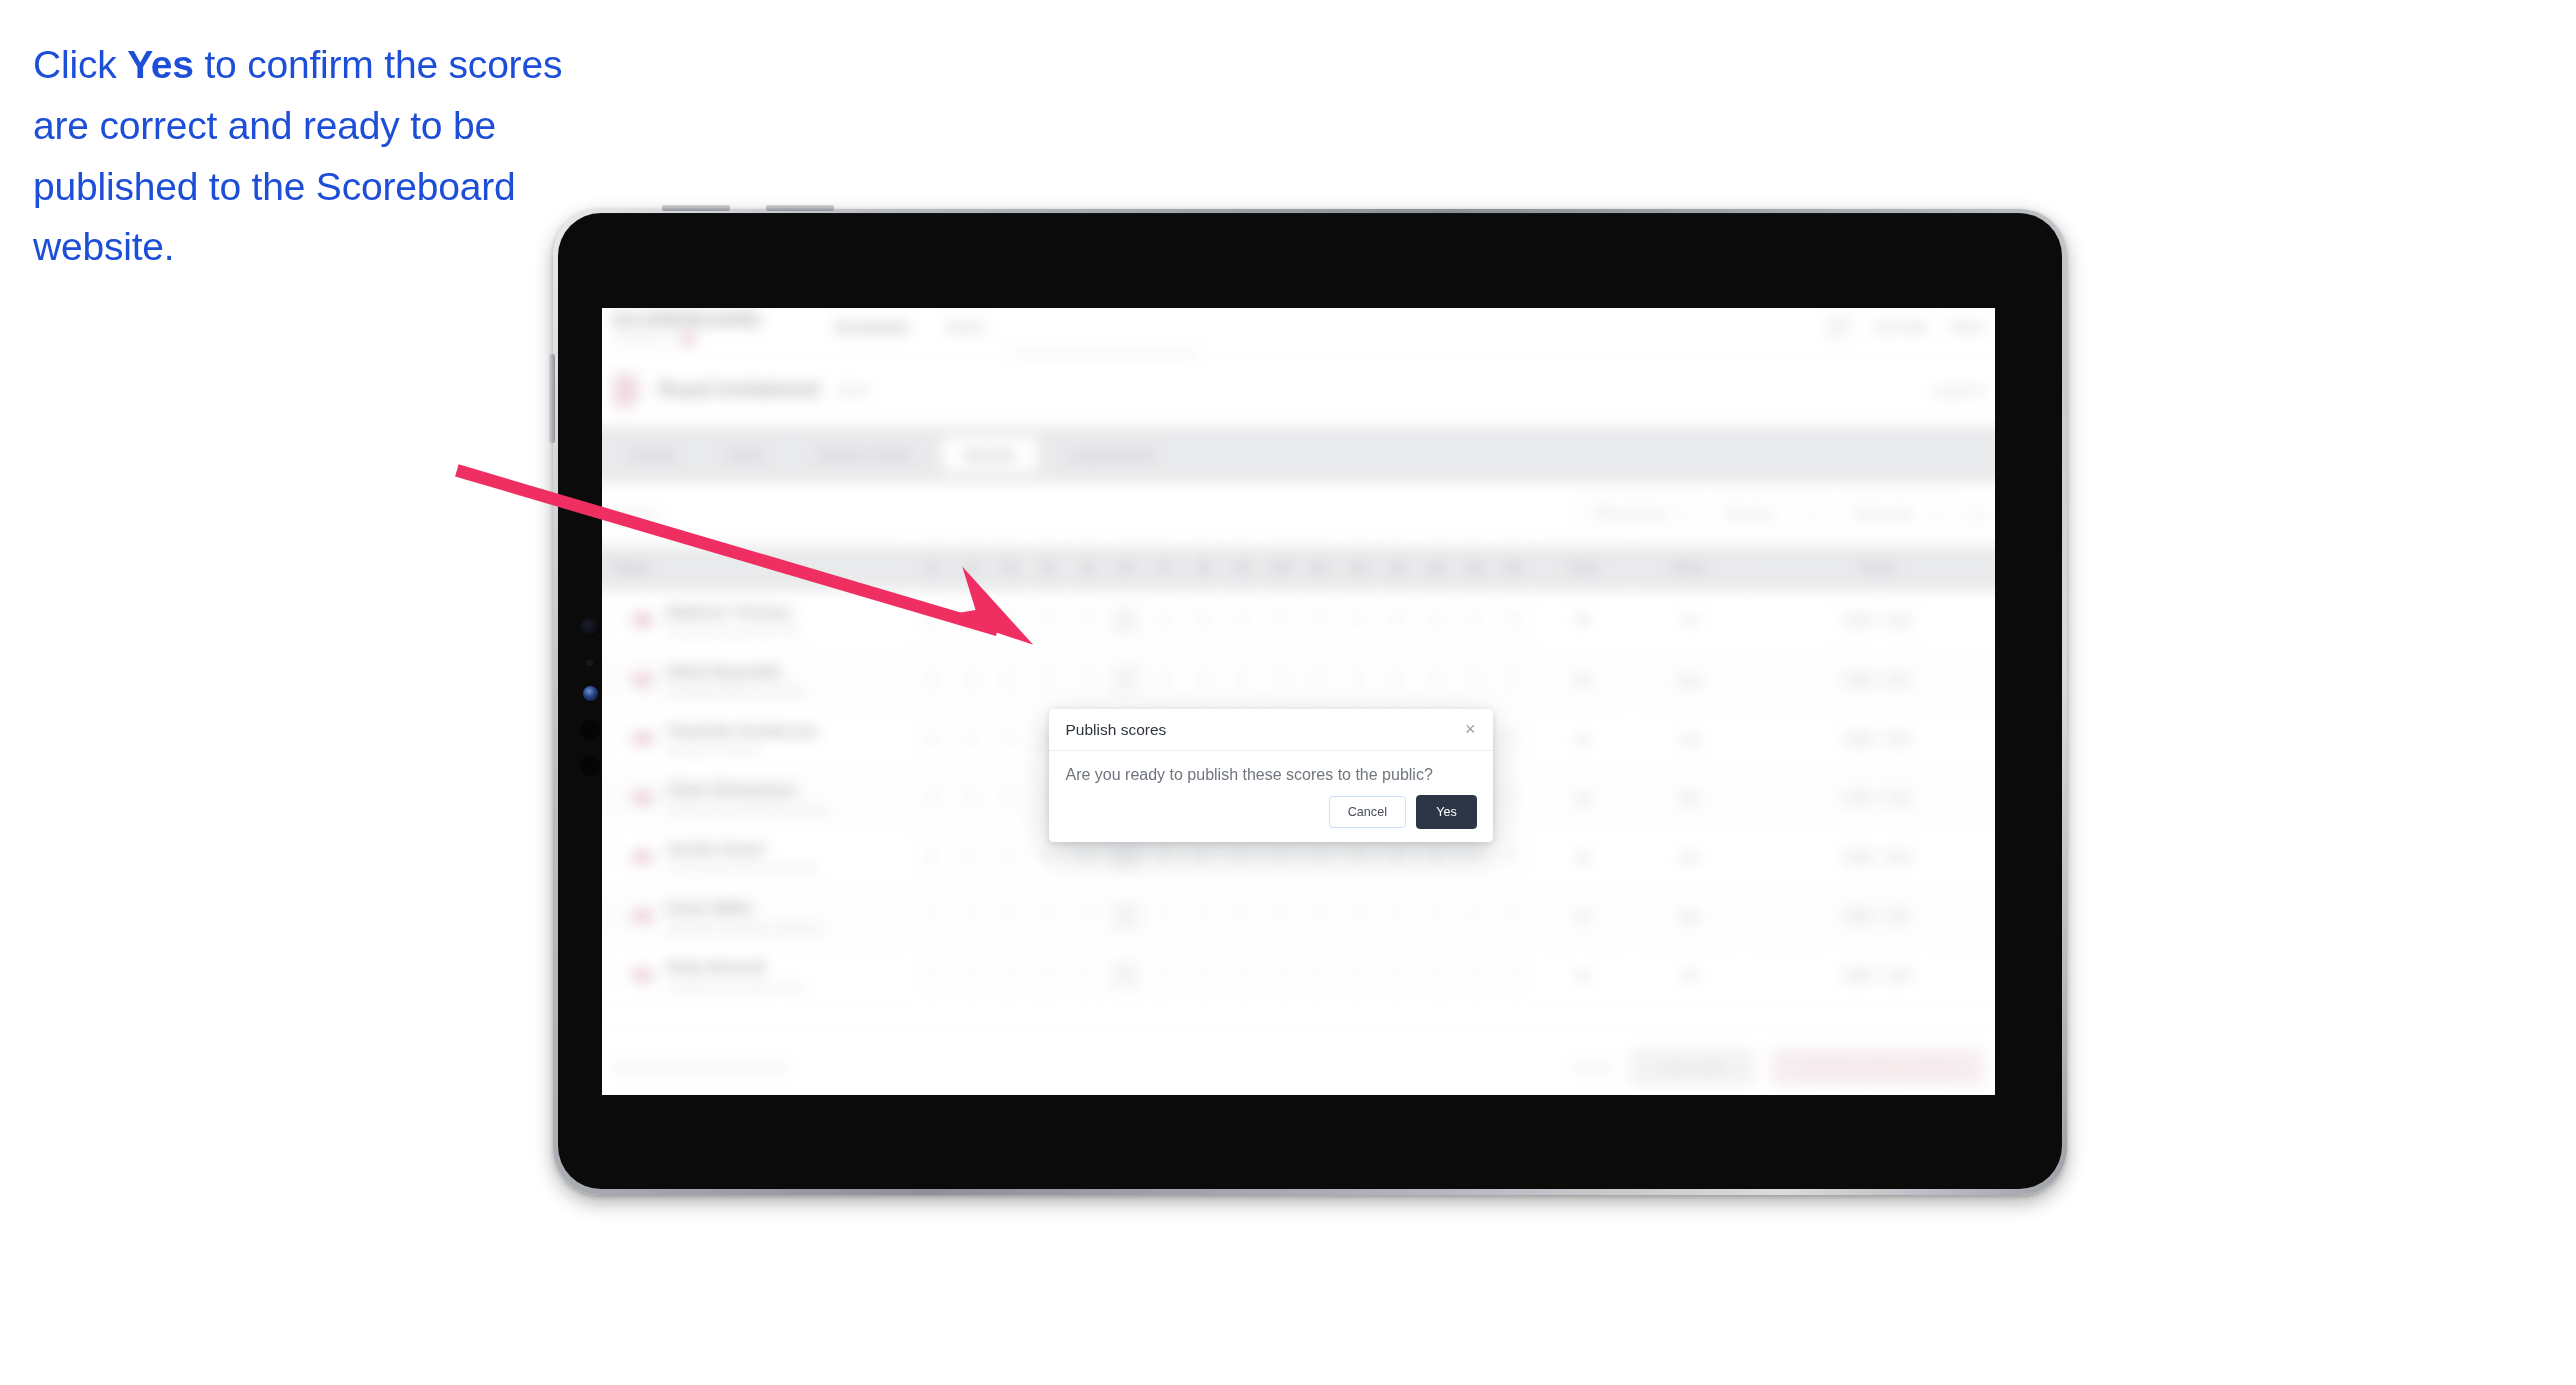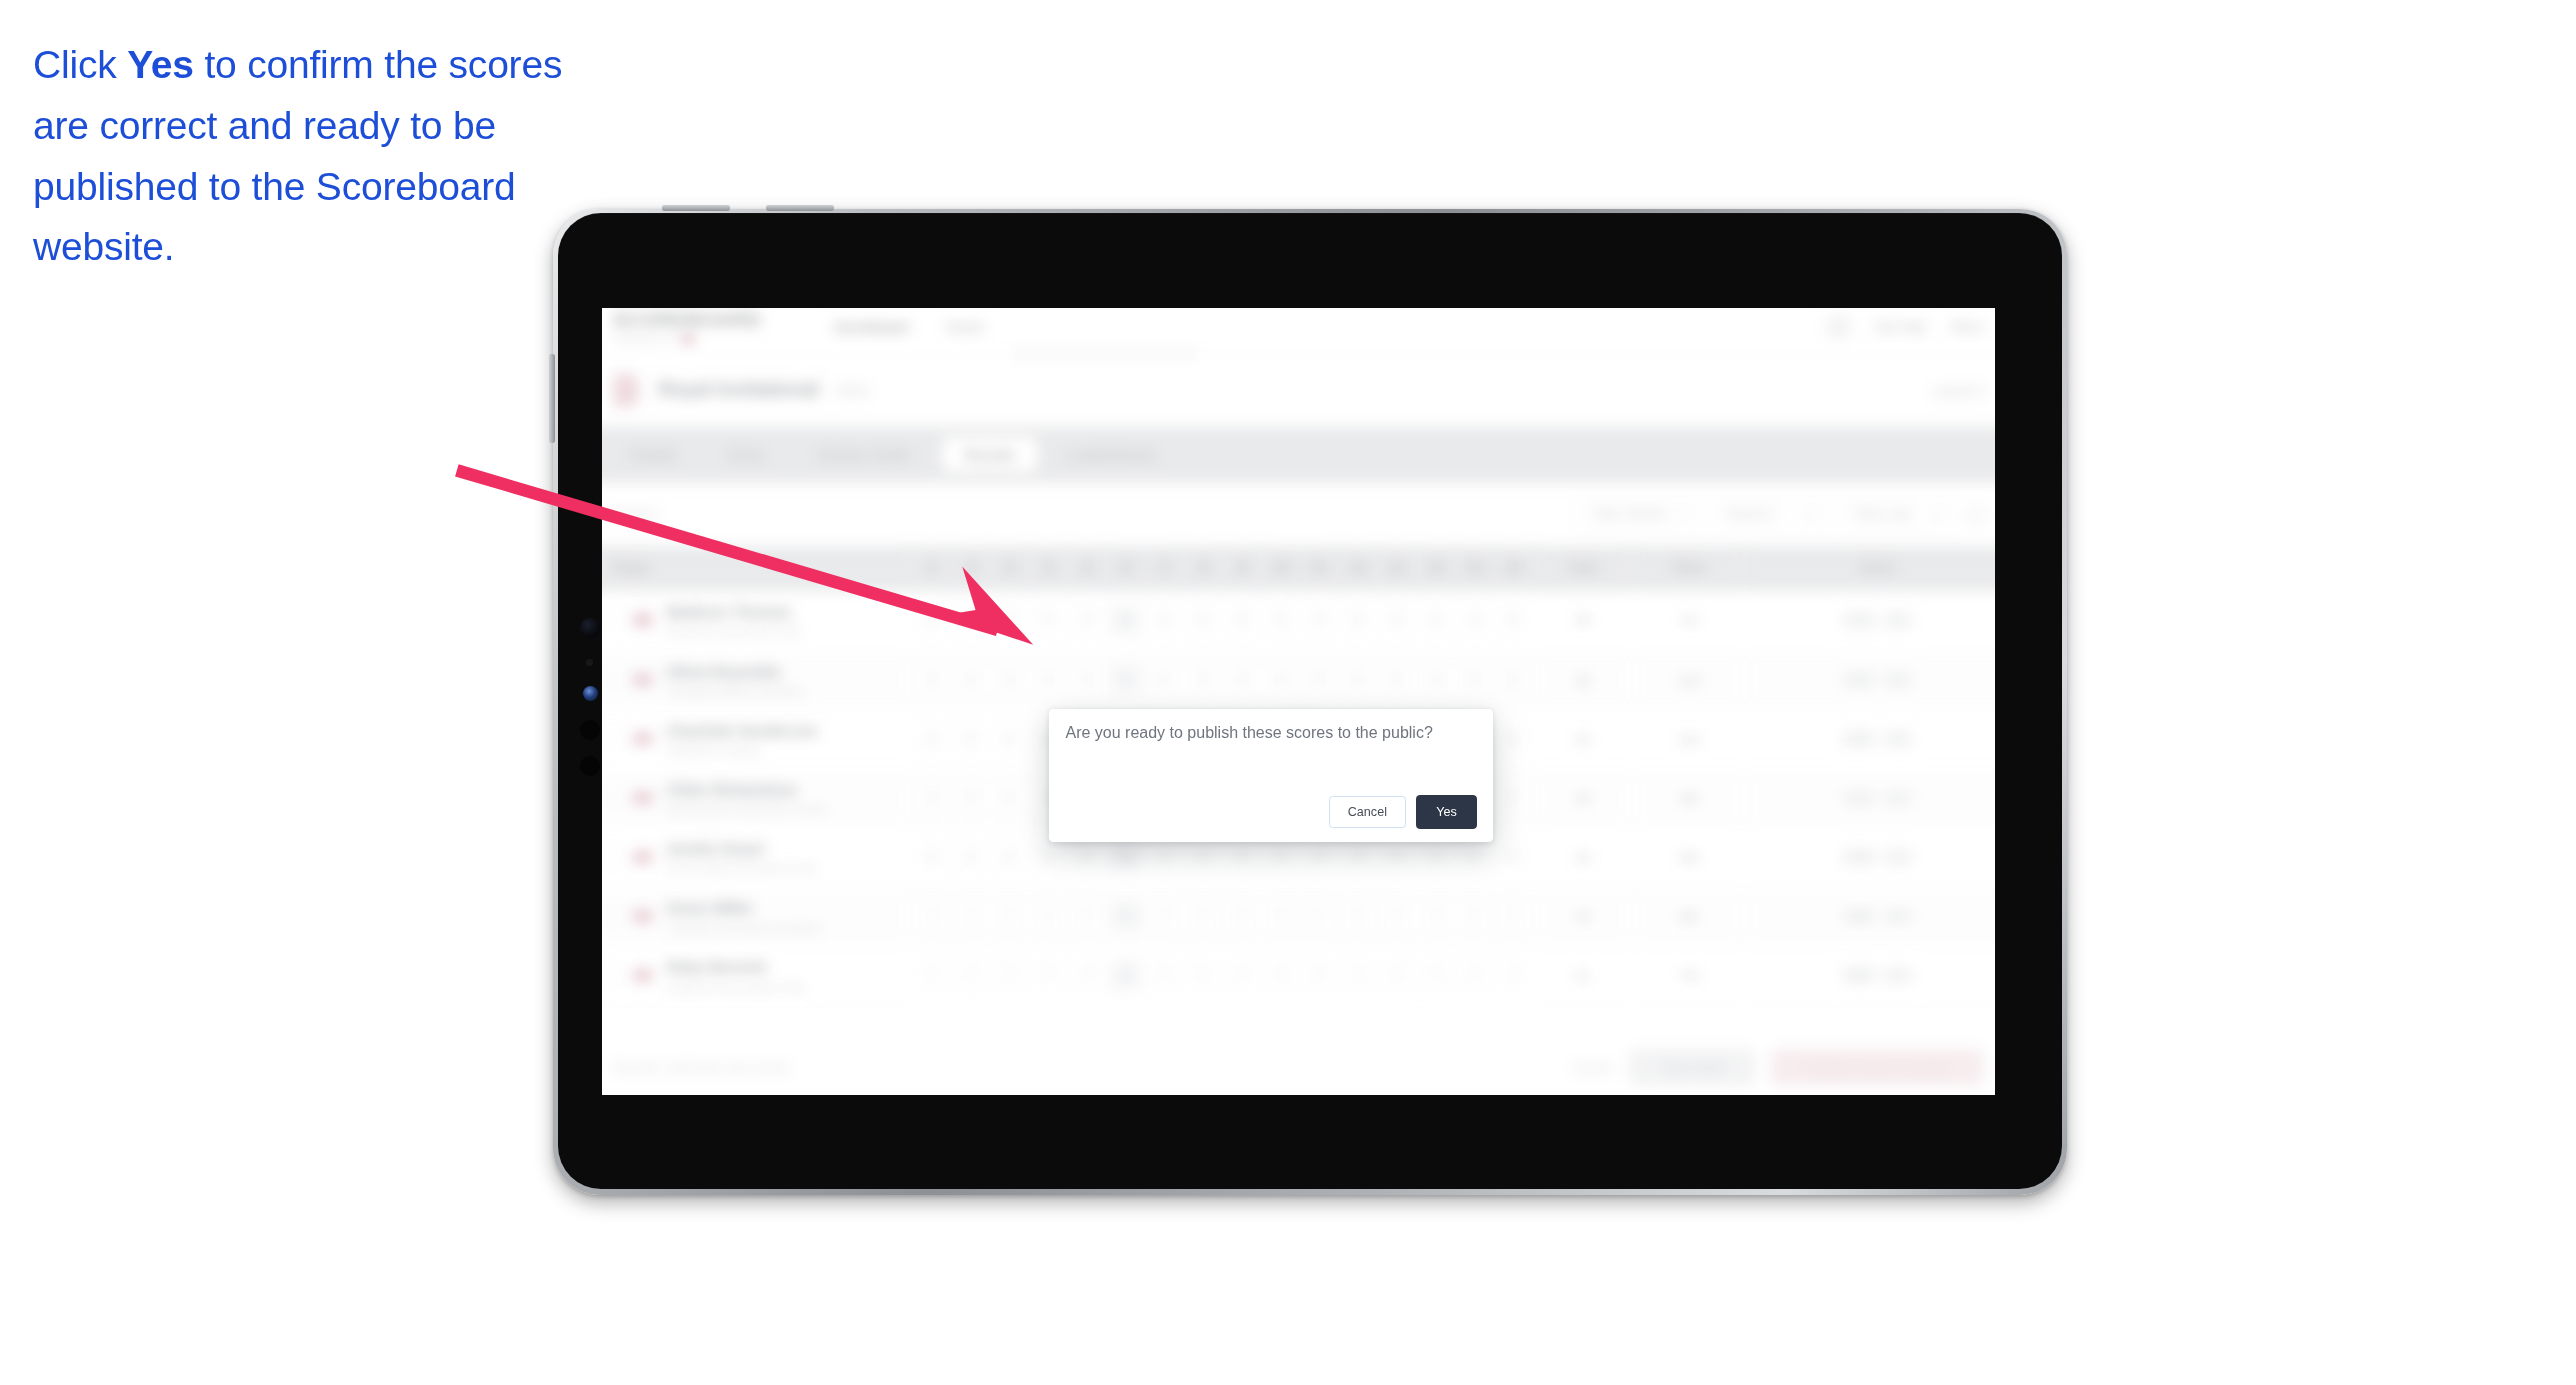--- a/index.html
+++ b/index.html
@@ -909,20 +909,24 @@
             <div class="bb-right">
               <div class="bb-link">Export</div>
               <div class="bb-btn-grey">Save draft</div>
               <div class="bb-btn-pink" style="background: rgb(251, 216, 224);">Publish scores to public</div>
             </div>
           </div>
 
         </div>
 
         <div id="modal">
+          <div class="modal-head">
+            <div class="modal-title">Publish scores</div>
+            <div class="modal-close">×</div>
+          </div>
           <div class="modal-body">
             <div class="modal-msg">Are you ready to publish these scores to the public?</div>
           </div>
           <div class="modal-actions">
             <button class="btn-cancel" style="border-color: rgb(207, 224, 242);">Cancel</button>
             <button class="btn-yes" style="background: rgb(44, 54, 71); border-color: rgb(44, 54, 71);">Yes</button>
           </div>
         </div>
 
       </div>

